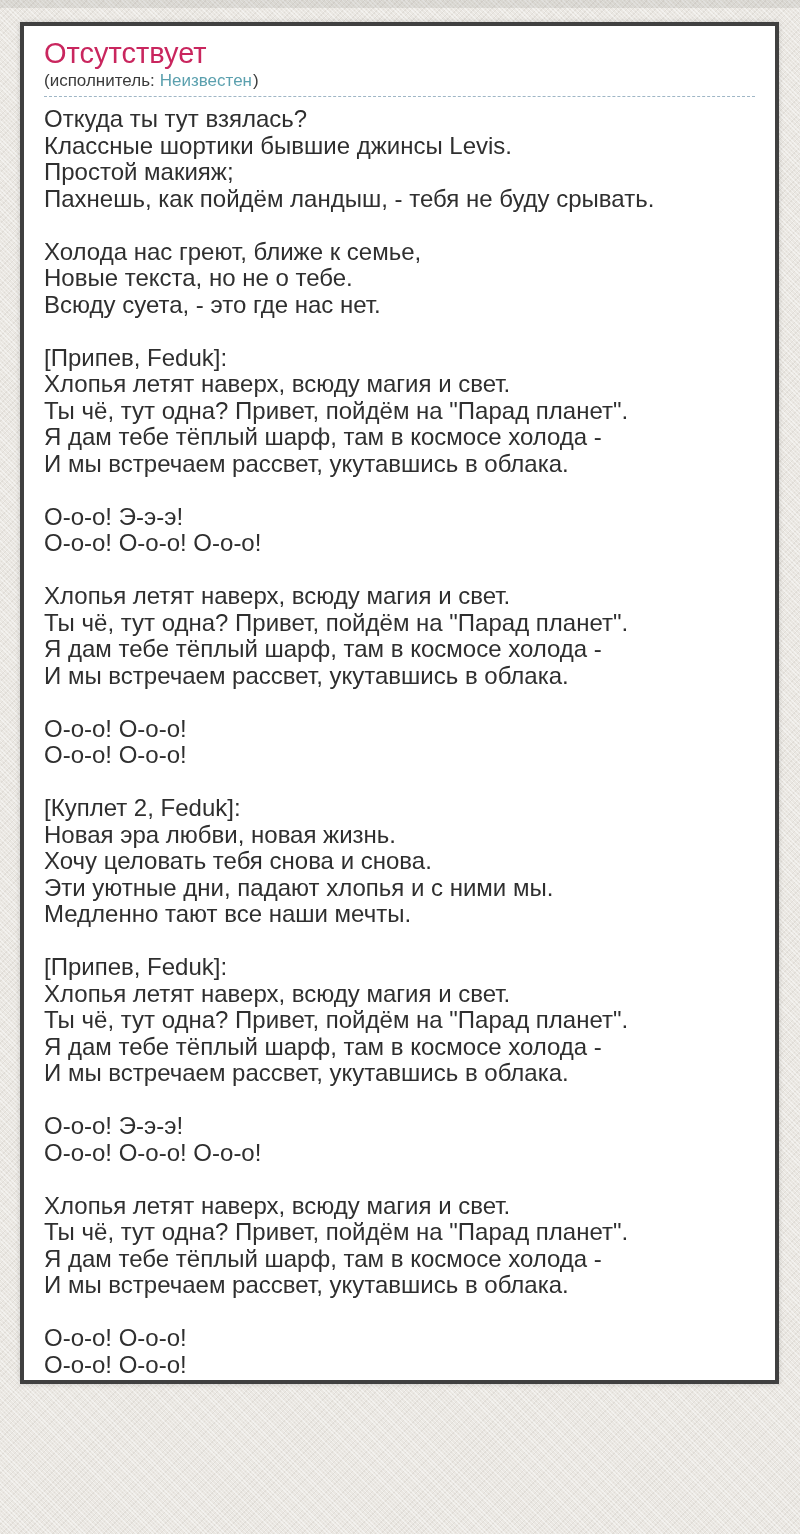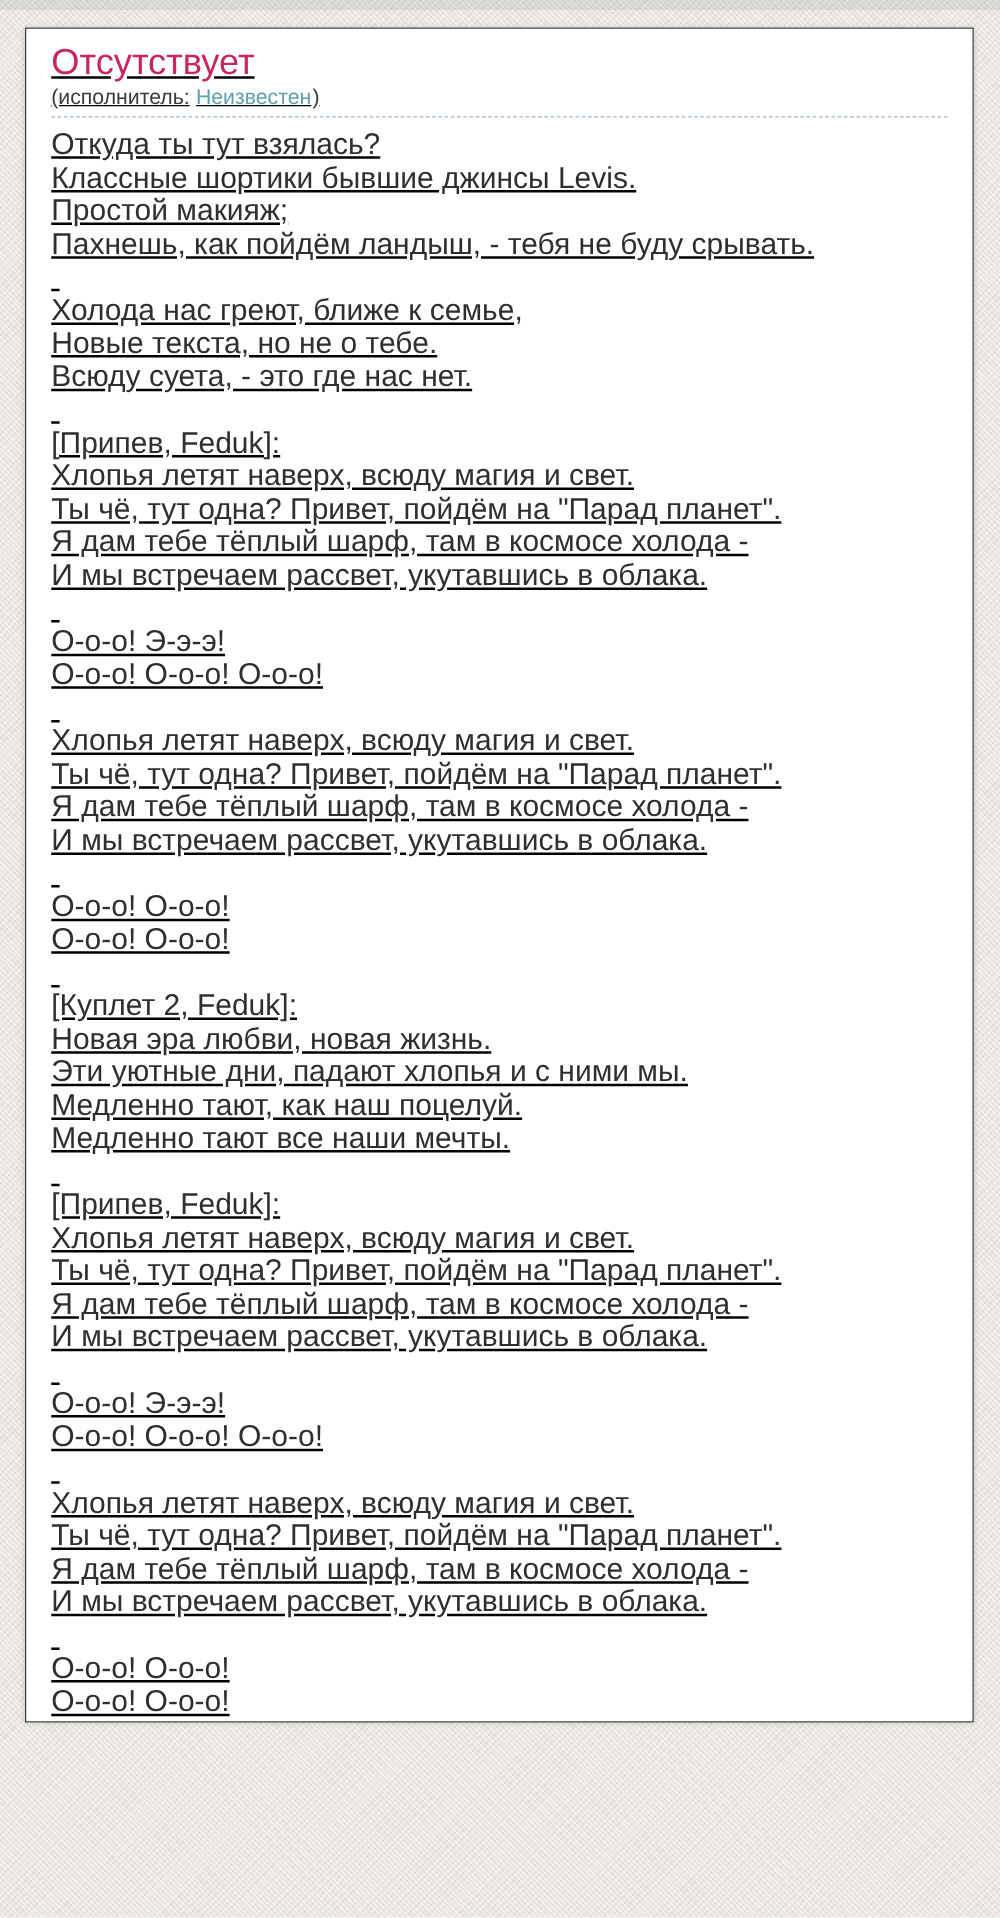--- a/index.html
+++ b/index.html
@@ -23,24 +23,23 @@
     height: 8px;
     background: rgba(110,105,97,0.13);
   }
   .card {
     position: absolute;
     top: 22px;
     left: 20px;
     width: 759px;
     box-sizing: border-box;
     background: var(--card-bg, #ffffff);
-    border: 1px solid #404040;
+    border: 4px solid #404040;
     box-shadow: 0 0 5px rgba(0,0,0,0.16);
     padding: 11px 20px 2px 20px;
-    text-decoration: underline;
   }
   .song-title {
     margin: 0;
     font-size: 29px;
     line-height: 33px;
     font-weight: normal;
     color: var(--title-color, #c9265e);
     cursor: pointer;
   }
   .artist-line {
@@ -101,22 +100,22 @@
       <div class="line">Хлопья летят наверх, всюду магия и свет.</div>
       <div class="line">Ты чё, тут одна? Привет, пойдём на "Парад планет".</div>
       <div class="line">Я дам тебе тёплый шарф, там в космосе холода -</div>
       <div class="line">И мы встречаем рассвет, укутавшись в облака.</div>
       <div class="line">&nbsp;</div>
       <div class="line">О-о-о! О-о-о!</div>
       <div class="line">О-о-о! О-о-о!</div>
       <div class="line">&nbsp;</div>
       <div class="line">[Куплет 2, Feduk]:</div>
       <div class="line">Новая эра любви, новая жизнь.</div>
+      <div class="line">Хочу целовать тебя снова и снова.</div>
       <div class="line">Эти уютные дни, падают хлопья и с ними мы.</div>
-      <div class="line">Медленно тают, как наш поцелуй.</div>
       <div class="line">Медленно тают все наши мечты.</div>
       <div class="line">&nbsp;</div>
       <div class="line">[Припев, Feduk]:</div>
       <div class="line">Хлопья летят наверх, всюду магия и свет.</div>
       <div class="line">Ты чё, тут одна? Привет, пойдём на "Парад планет".</div>
       <div class="line">Я дам тебе тёплый шарф, там в космосе холода -</div>
       <div class="line">И мы встречаем рассвет, укутавшись в облака.</div>
       <div class="line">&nbsp;</div>
       <div class="line">О-о-о! Э-э-э!</div>
       <div class="line">О-о-о! О-о-о! О-о-о!</div>

